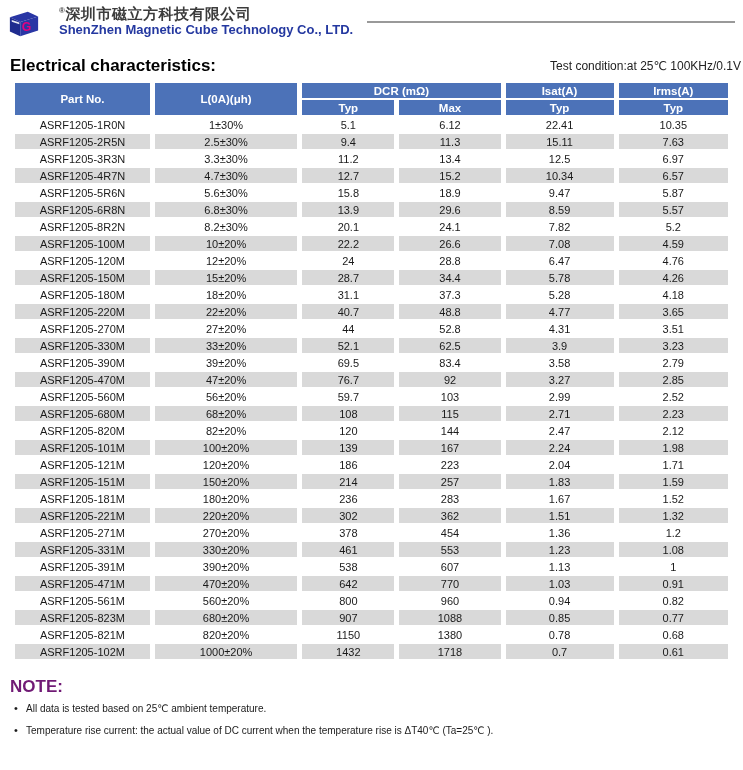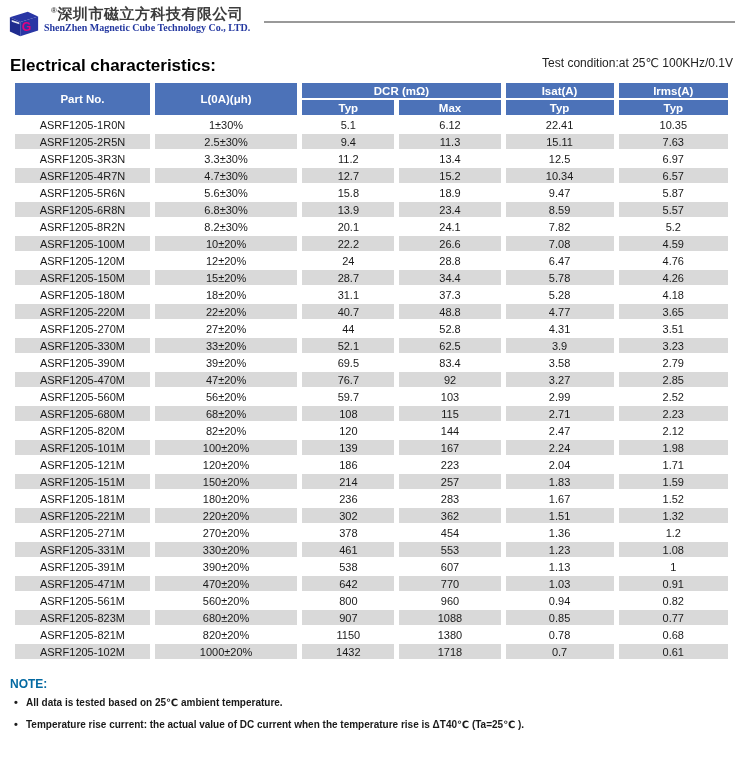--- a/index.html
+++ b/index.html
@@ -15,52 +15,52 @@
   body{
     width:743px;height:770px;background:#ffffff;
     font-family:"Liberation Sans","DejaVu Sans",sans-serif;
     color:var(--text-dark);overflow:hidden;
   }
   .page{position:relative;width:743px;height:770px;padding-top:6px;}
 
   
   .brand-band{display:flex;align-items:flex-start;padding-left:8px;}
   .logo-icon{flex:0 0 auto;margin-top:2px;}
-  .brand-text{margin-left:4px;line-height:1.05;text-align:center;}
+  .brand-text{margin-left:19px;line-height:1.05;}
   .brand-cn{font-size:15px;font-weight:bold;color:#3c3c3c;letter-spacing:0.5px;}
   .brand-cn sup{font-size:8px;vertical-align:6px;}
-  .brand-en{font-size:10px;font-weight:bold;color:#2438a0;margin-top:1px;font-family:Liberation Serif, serif;}
+  .brand-en{font-size:13px;font-weight:bold;color:#2438a0;margin-top:1px;}
   .brand-rule{flex:1;border-top:2px solid var(--rule-gray);margin:15px 8px 0 14px;}
 
   
-  .title-row{display:flex;align-items:flex-start;justify-content:space-between;
-    padding:14px 10px 3px 10px;}
+  .title-row{display:flex;align-items:center;justify-content:space-between;
+    padding:14px 2px 3px 10px;}
   .section-title{font-size:17px;font-weight:bold;color:#000;}
   .test-condition{font-size:12px;color:#222;padding-bottom:1px;}
 
   
   table.spec{
     width:723px;margin:2px 10px 0 10px;
     border-collapse:separate;border-spacing:5px 2px;
     table-layout:fixed;
   }
   table.spec th{
     background:var(--header-blue);color:#ffffff;font-weight:bold;
     font-size:11.5px;text-align:center;padding:1px 0;height:15px;
   }
   table.spec td{
     font-size:11px;text-align:center;padding:0;height:15px;
     color:var(--text-dark);white-space:nowrap;overflow:hidden;
   }
   table.spec tbody tr.alt td{background:var(--row-alt);}
 
   
-  .note-heading{font-size:12px;font-weight:bold;color:#0369a1;margin:16px 0 6px 10px;}
+  .note-heading{font-size:17px;font-weight:bold;color:#701a75;margin:16px 0 6px 10px;}
   ul.notes{list-style:none;margin:0 0 0 12px;padding:0;font-size:10px;color:#1a1a1a;}
-  ul.notes li{position:relative;padding-left:14px;margin-bottom:9px;line-height:1.25;font-weight:bold;}
+  ul.notes li{position:relative;padding-left:14px;margin-bottom:9px;line-height:1.25;}
   ul.notes li::before{content:"\2022";position:absolute;left:2px;top:-1px;font-size:11px;}
 </style>
 </head>
 <body>
 
 <div class="page">
 
   <div class="brand-band">
     <span class="logo-icon">
       <svg width="32" height="30" viewBox="0 0 34 30" aria-hidden="true">
@@ -145,21 +145,21 @@
           <td>5.6±30%</td>
           <td>15.8</td>
           <td>18.9</td>
           <td>9.47</td>
           <td>5.87</td>
         </tr>
         <tr class="alt">
           <td>ASRF1205-6R8N</td>
           <td>6.8±30%</td>
           <td>13.9</td>
-          <td>23.4</td>
+          <td>29.6</td>
           <td>8.59</td>
           <td>5.57</td>
         </tr>
         <tr>
           <td>ASRF1205-8R2N</td>
           <td>8.2±30%</td>
           <td>20.1</td>
           <td>24.1</td>
           <td>7.82</td>
           <td>5.2</td>

